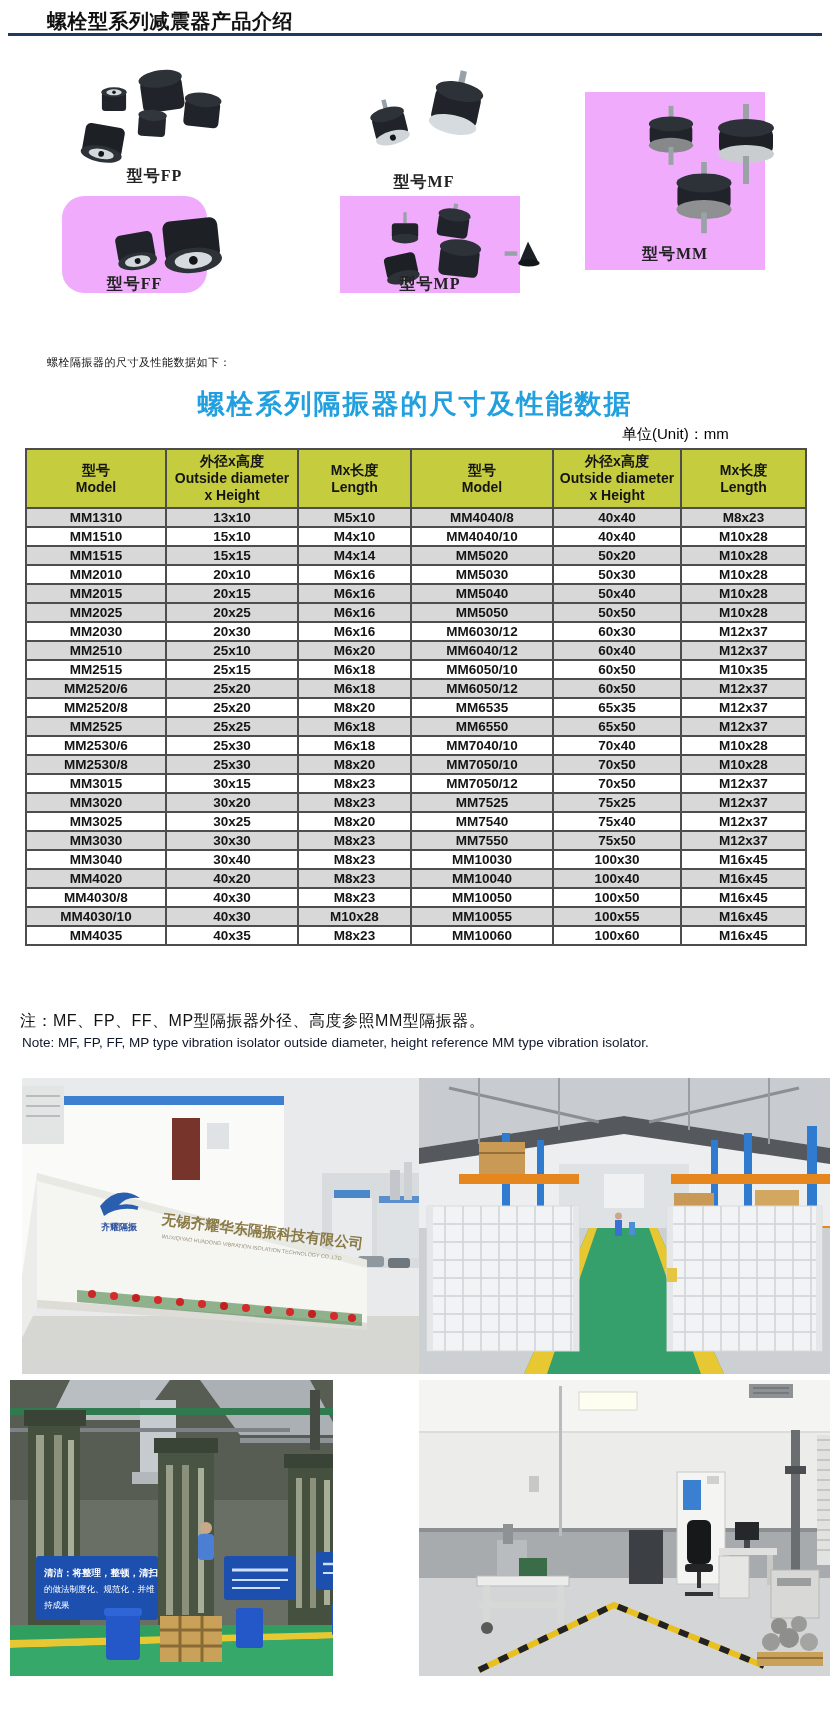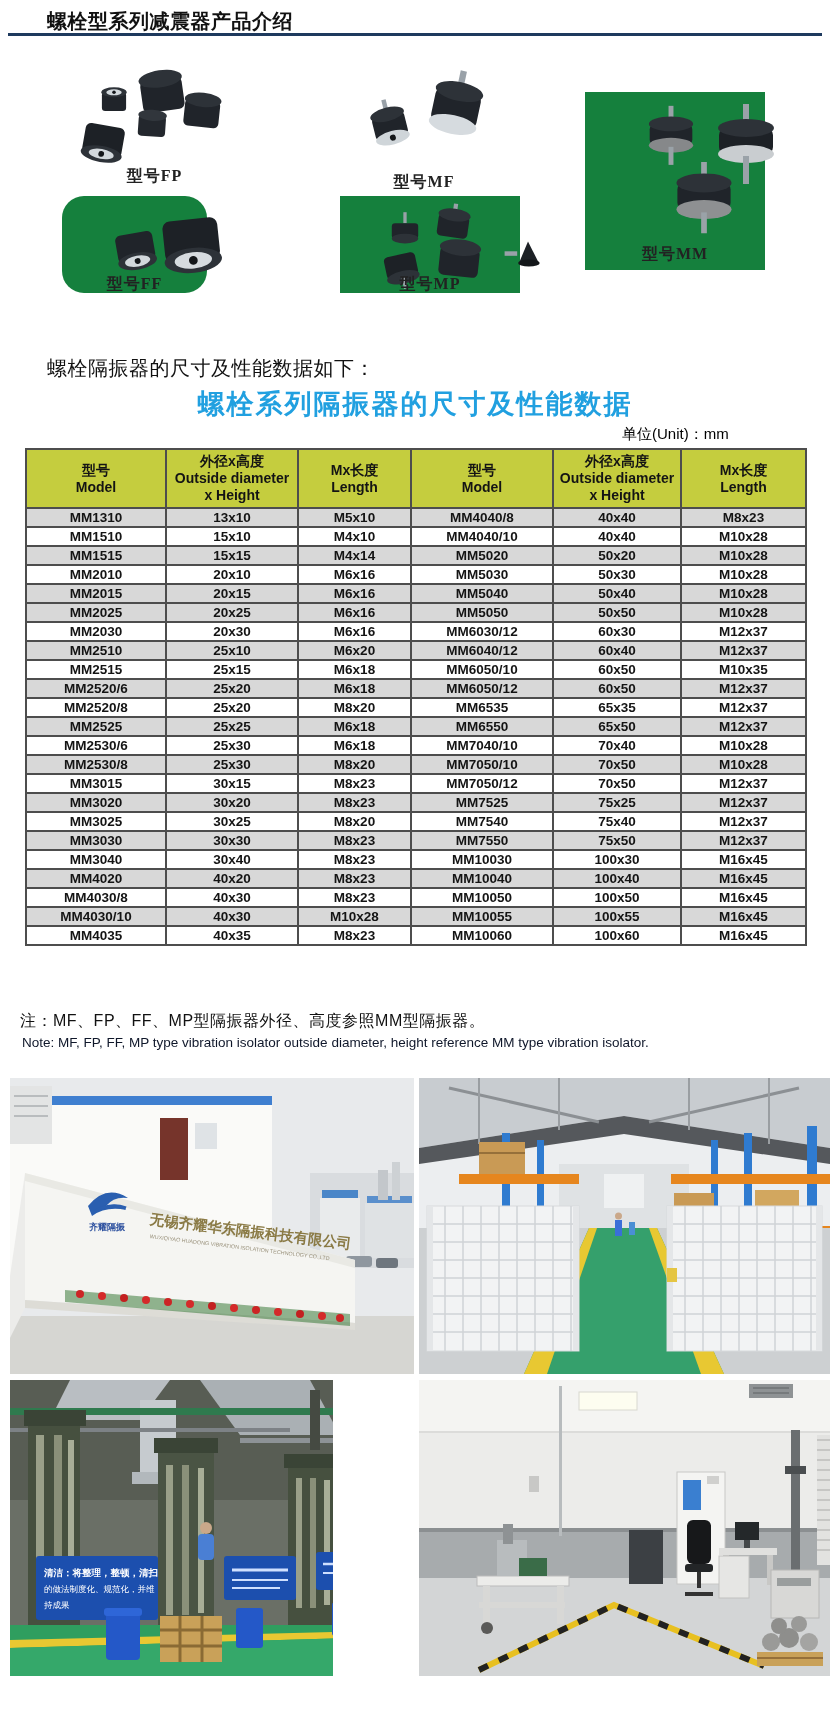--- a/index.html
+++ b/index.html
@@ -9,24 +9,24 @@
 
   .page-title { position:absolute; left:47px; top:8px; font-family:"Liberation Serif",serif;
                 font-size:20px; font-weight:bold; color:#111; letter-spacing:.5px; }
   .title-rule { position:absolute; left:8px; top:33px; width:814px; height:3px; background:#1e3a5e; }
 
   
   .figure { position:absolute; }
   .figure .ph { display:block; }
   .figure .cap { position:absolute; left:0; right:0; text-align:center; font-size:16px; font-weight:600;
                  color:#222; font-family:"Liberation Serif",serif; letter-spacing:1px; }
-  .litebg { background:#15803d;padding-left:31px; }
+  .litebg { background:#f0abfc;padding-left:31px; }
 
   .intro-text { position:absolute; left:47px; top:355px; font-family:Liberation Sans, sans-serif;
-                font-size:20px; color:#111; letter-spacing:.5px; }
+                font-size:11px; color:#111; letter-spacing:.5px; }
 
   .table-titles { position:absolute; left:25px; top:390px; width:780px; text-align:center; }
   .tbl-title-cn { font-size:27px; font-weight:bold; color:#21a0e0; letter-spacing:2px; line-height:1.05; }
   .tbl-title-en { font-size:17px; color:#21a0e0; letter-spacing:.2px; line-height:1.2; margin-top:1px; }
   .unit-label { position:absolute; left:622px; top:425px; font-size:15px; color:#000; }
 
   table.spec { position:absolute; left:25px; top:448px; width:780px; border-collapse:collapse;
                table-layout:fixed; }
   table.spec th, table.spec td { border:2px solid #4d4d4d; text-align:center; vertical-align:middle;
                color:#141414; overflow:hidden; }
@@ -34,21 +34,21 @@
   table.spec td { height:17px; font-size:13.5px; font-weight:600; padding:1px 0; background:#fff; }
   table.spec tr.gray td { background:#d8d8d8; }
 
   .note-cn { position:absolute; left:20px; top:1011px; font-size:16px; font-weight:400; color:#111;
              letter-spacing:.5px; }
   .note-en { position:absolute; left:22px; top:1035px; font-size:13.5px; color:#0f172a; }
 
   .photo-grid { position:absolute; left:10px; top:1078px; width:820px; }
   .photo { position:absolute; overflow:hidden; }
   .photo svg { display:block; }
-  #photo-entrance  { left:0;   top:0;   width:404px; height:346px; }
+  #photo-entrance  { left:12px;   top:0;   width:404px; height:346px; }
   #photo-warehouse { left:409px; top:0; width:411px; height:296px; }
   #photo-workshop  { left:0;   top:302px; width:323px; height:296px; }
   #photo-lab       { left:409px; top:302px; width:411px; height:296px; }
 </style>
 </head>
 <body>
 
 <div id="page">
 
   <div class="page-title">螺栓型系列减震器产品介绍</div>

